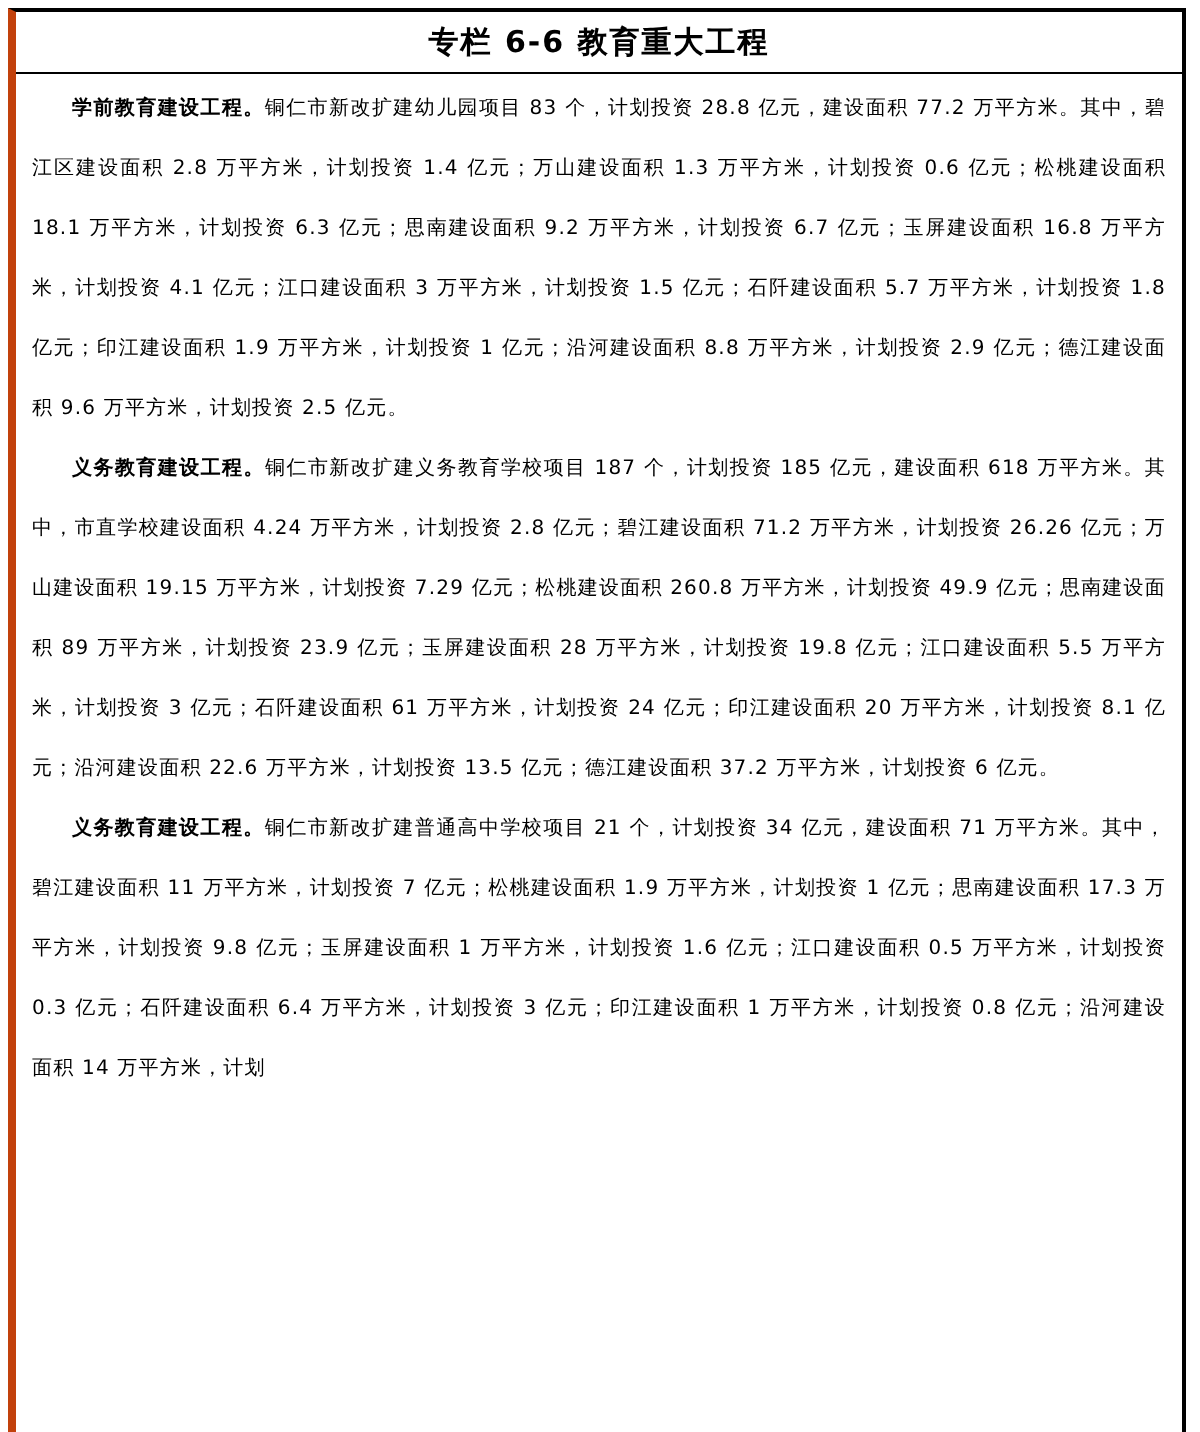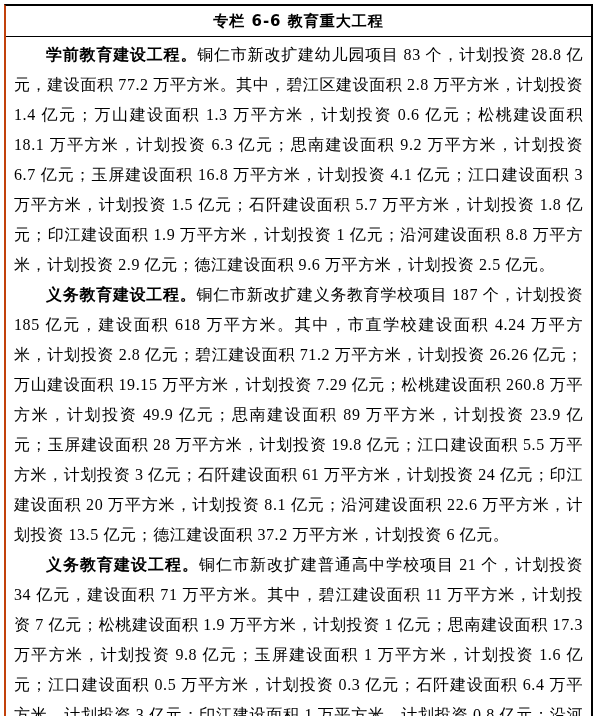--- a/index.html
+++ b/index.html
@@ -14,47 +14,46 @@
       position: relative;
       font-family: "DejaVu Sans", sans-serif;
       color: #000000;
     }
     .box {
       position: absolute;
       left: 4px;
       top: 4px;
       width: 589px;
       height: 712px;
-      border-left: 2px solid #c2410c;
+      border-left: 4px solid #c2410c;
       border-right: 2px solid #000;
       border-top: 2px solid #000;
       box-sizing: border-box;
       overflow: hidden;
     }
     .title-row {
       height: 30px;
       border-bottom: 1px solid #000;
       display: flex;
       align-items: center;
       justify-content: center;
       font-weight: bold;
       font-size: 15px;
       letter-spacing: 1px;
     }
     .content {
       padding: 3px 8px 0 8px;
     }
     .para {
       margin: 0;
-      font-size: 16px;
+      font-size: 10px;
       line-height: 30px;
       text-indent: 2em;
       text-align: justify;
       letter-spacing: 0.6px;
-      font-family: Liberation Serif, serif;
     }
     .para .lead {
       font-weight: bold;
     }
   </style>
 </head>
 <body>
 
 <div class="box">
   <div class="title-row">专栏 6-6 教育重大工程</div>

